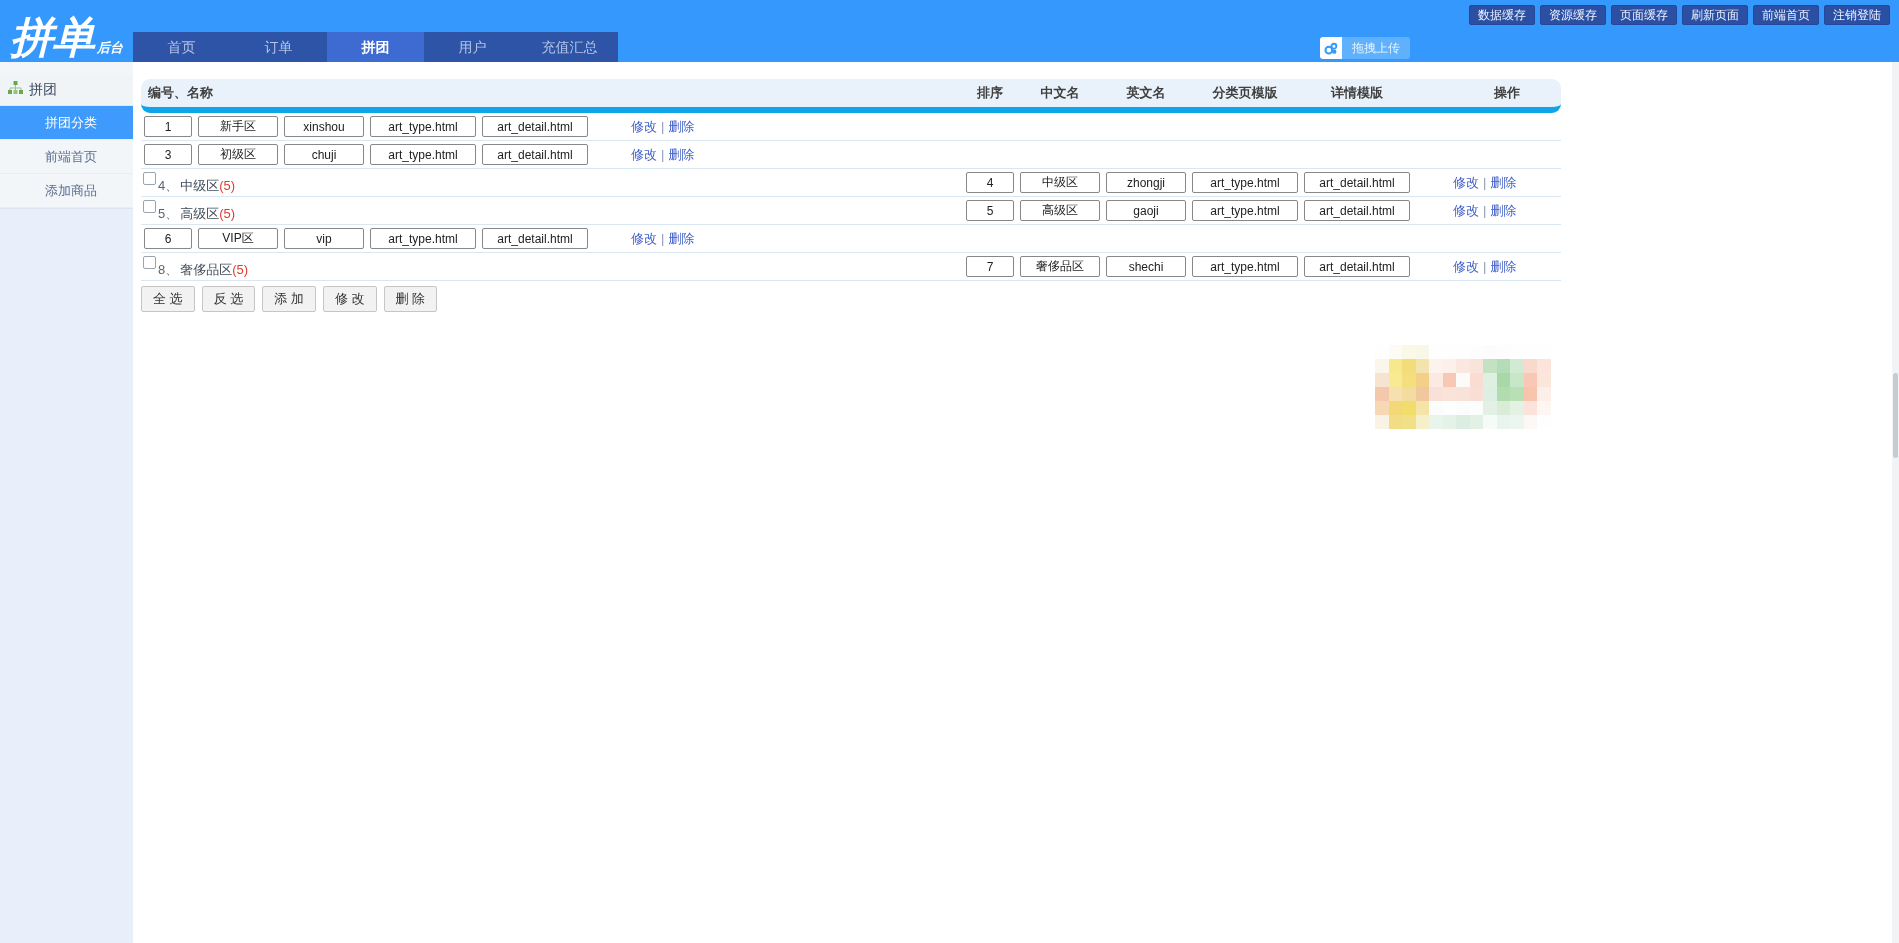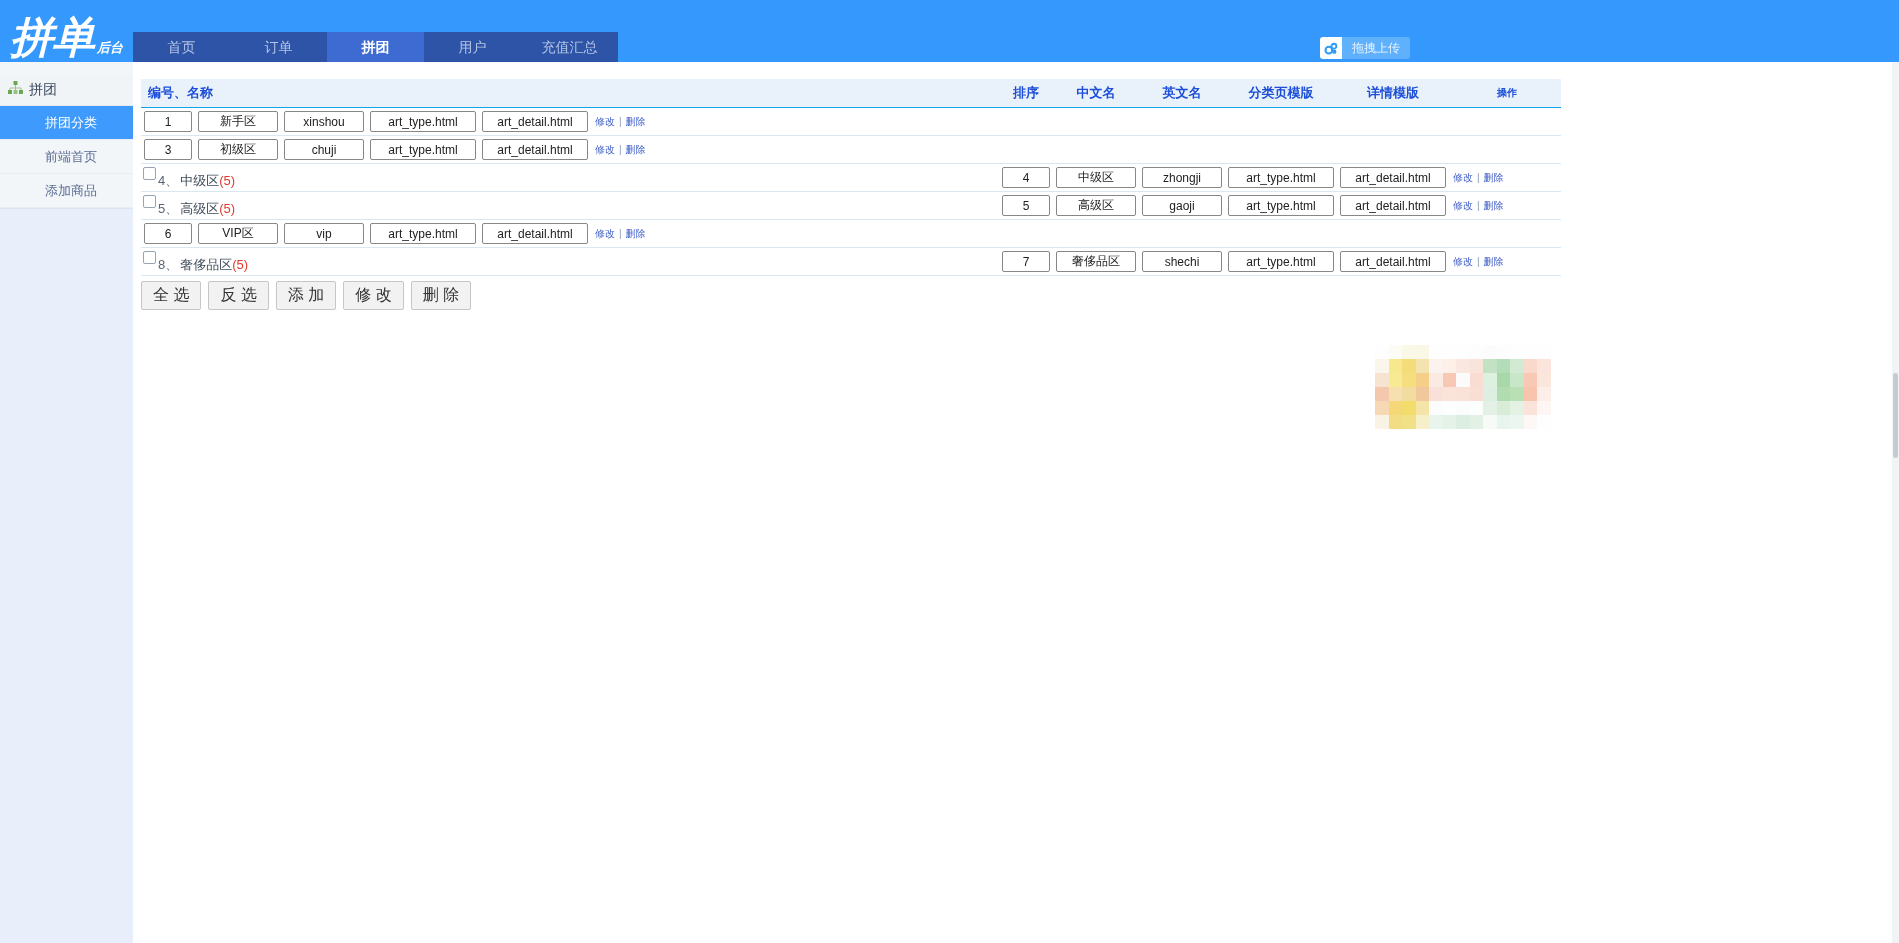--- a/index.html
+++ b/index.html
@@ -25,58 +25,66 @@
   .side-gap{height:13px;}
   .side-group{height:30px;display:flex;align-items:center;padding-left:8px;border-bottom:1px solid #e2e8f0;background:#f1f4f7;}
   .side-group-label{font-size:14px;color:#3c4860;margin-left:6px;}
   .side-item{height:33px;line-height:33px;padding-left:45px;font-size:13px;color:#5a6c92;border-bottom:1px solid #e9eef4;cursor:pointer;background:#f3f6f9;}
   .side-item.active{background:#3e9afc;color:#fff;}
   .side-rest{flex:1;background:#e9effa;border-top:1px solid #dde4f0;}
 
   
   .main{position:absolute;left:133px;top:62px;right:7px;bottom:0;background:#fff;overflow:hidden;}
   .table{margin:17px 0 0 8px;width:1420px;}
-  .thead{display:flex;align-items:center;height:28px;background:#e9f2fa;border-bottom:1px solid #0ea5e9;font-size:13px;font-weight:700;color:#1d4ed8;}
+  .thead{display:flex;align-items:center;height:28px;background:#e9f2fa;border-bottom:6px solid #0ea5e9;font-size:13px;font-weight:700;color:#404040;border-radius:9px;}
   .th-name{flex:1;padding-left:7px;}
   .th{text-align:center;}
   .c-sort{width:54px;} .c-cn{width:86px;} .c-en{width:86px;} .c-cat{width:112px;} .c-det{width:112px;} .c-ops{width:108px;text-align:right;}
   .trow{display:flex;align-items:center;height:27px;border-bottom:1px solid #d9e7f2;}
   .name-cell{flex:1;display:flex;align-items:flex-start;padding-left:2px;height:100%;}
   .cbx{appearance:none;-webkit-appearance:none;width:13px;height:13px;border:1px solid #9aa4ae;border-radius:2px;background:#fff;margin:3px 2px 0 0;cursor:pointer;}
   .lbl{font-size:13px;margin-top:8px;}
   .lbl-no{color:#5a6673;}
   .lbl-name{color:#3f4b58;margin-left:2px;}
   .lbl-count{color:#e23b2e;}
   .cell{display:flex;align-items:center;justify-content:center;}
   .tin{height:19px;border:1px solid #878787;border-radius:2px;text-align:center;font-size:12px;color:#222;background:#fff;font-family:"Liberation Sans","DejaVu Sans",sans-serif;padding:0;}
   .in-sort{width:46px;} .in-cn{width:78px;} .in-en{width:78px;} .in-cat{width:104px;} .in-det{width:104px;}
-  .c-ops{justify-content:flex-start;padding-left:4px;font-size:10px;}
+  .c-ops{justify-content:flex-start;padding-left:4px;font-size:13px;margin-left:36px;}
   .op{color:#3f5ec7;text-decoration:none;cursor:pointer;}
   .op-sep{color:#8a9ab8;margin:0 4px;}
 
   .actions{display:flex;gap:7px;margin:5px 0 0 8px;}
-  .act-btn{font-size:16px;color:#333;background:#f2f2f2;border:1px solid #c6c6c6;border-radius:2px;padding:3px 11px;cursor:pointer;white-space:nowrap;font-family:"Liberation Sans","DejaVu Sans",sans-serif;}
+  .act-btn{font-size:13px;color:#333;background:#f2f2f2;border:1px solid #c6c6c6;border-radius:2px;padding:3px 11px;cursor:pointer;white-space:nowrap;font-family:"Liberation Sans","DejaVu Sans",sans-serif;}
 
   .statusbar{margin:11px 0 0 8px;width:1420px;height:21px;line-height:21px;background:#eef2f6;border-top:1px solid #e2e8ee;border-bottom:1px solid #e2e8ee;text-align:center;font-size:11px;color:#55606b;}
 
   .watermark{position:absolute;left:1242px;top:283px;display:grid;grid-template-columns:repeat(13,13.5px);grid-auto-rows:14px;}
 
   
   .scrollbar{position:absolute;right:0;top:62px;width:7px;bottom:0;background:#f1f3f5;}
   .scroll-thumb{position:absolute;left:1px;top:311px;width:5px;height:85px;background:#c6cbd2;border-radius:3px;cursor:pointer;}
 </style>
 </head>
 <body>
 
 <div class="page">
 
   <div class="header">
     <div class="logo">
       <span class="logo-main">拼单</span>
       <span class="logo-sub">后台</span>
+    </div>
+    <div class="cache-bar">
+      <span class="cache-btn">数据缓存</span>
+      <span class="cache-btn">资源缓存</span>
+      <span class="cache-btn">页面缓存</span>
+      <span class="cache-btn">刷新页面</span>
+      <span class="cache-btn">前端首页</span>
+      <span class="cache-btn">注销登陆</span>
     </div>
     <div class="nav">
       <div class="nav-tab">首页</div>
       <div class="nav-tab">订单</div>
       <div class="nav-tab active">拼团</div>
       <div class="nav-tab">用户</div>
       <div class="nav-tab">充值汇总</div>
     </div>
     <div class="upload">
       <span class="upload-iconbox">

